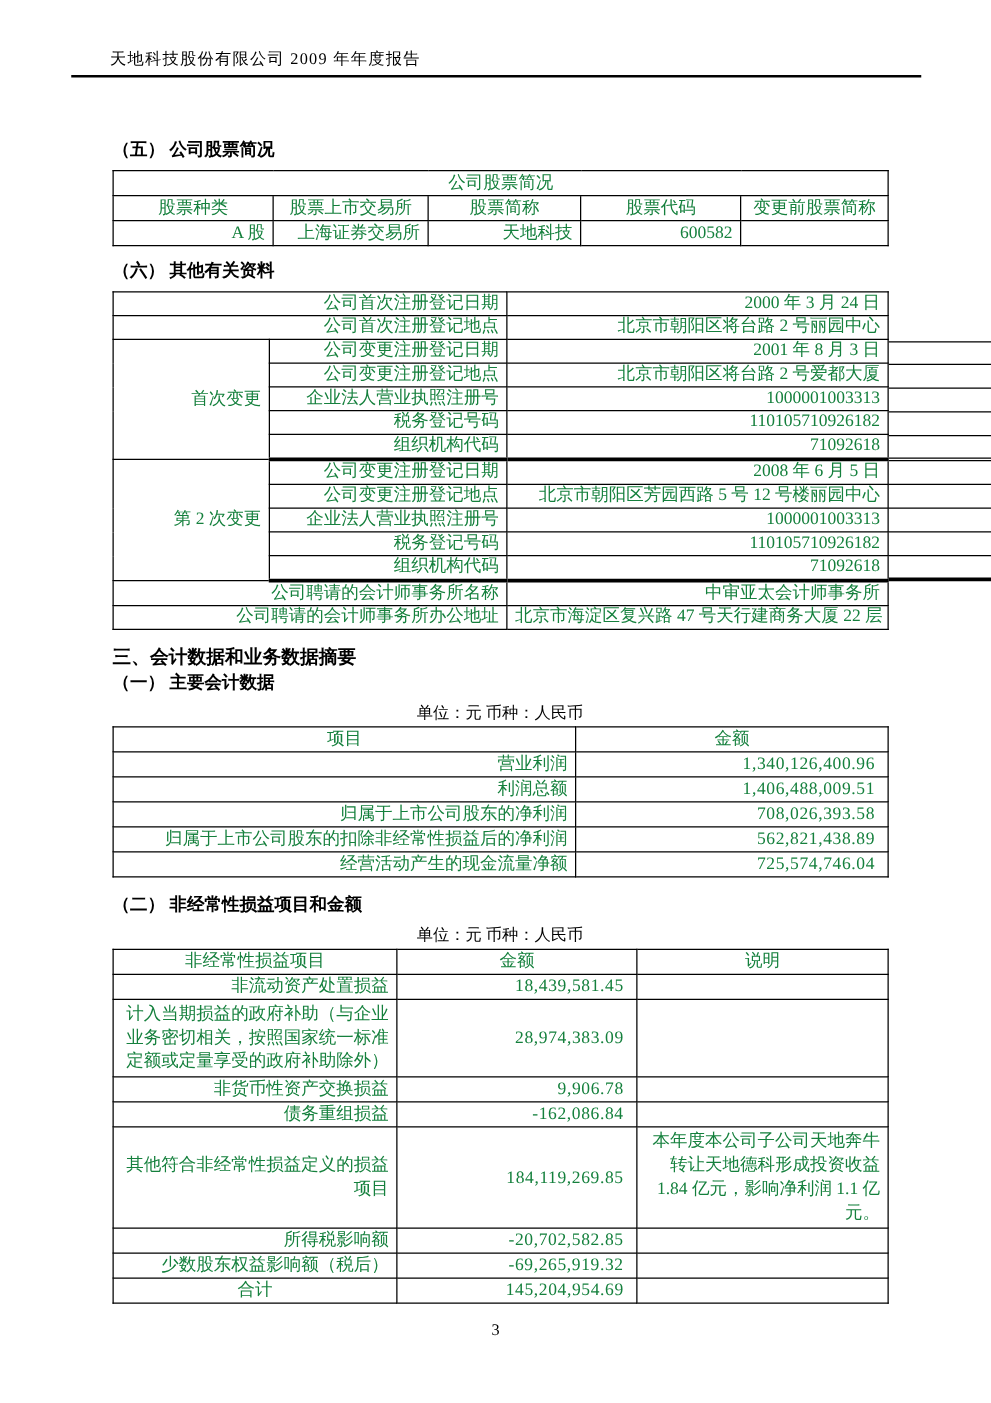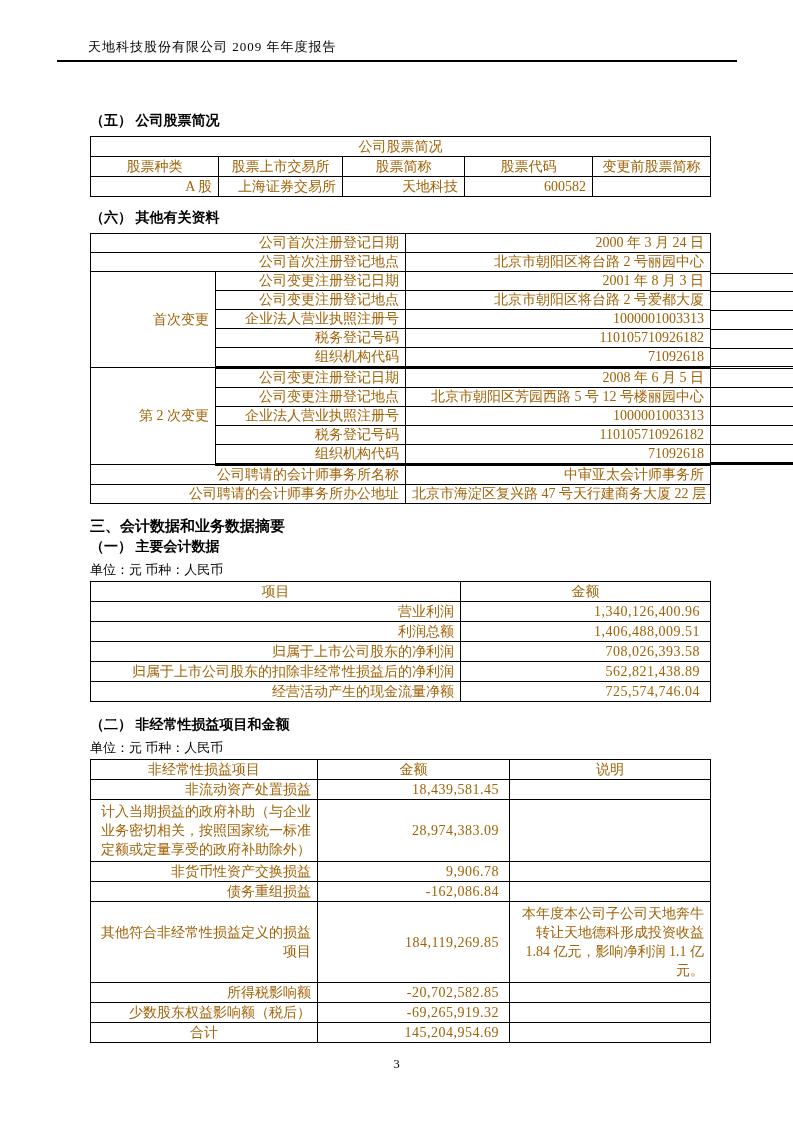--- a/index.html
+++ b/index.html
@@ -17,22 +17,22 @@
   }
   .header-rule{
     position:absolute;left:57px;top:60px;width:680px;height:0;
     border-top:2px solid #000;
   }
   .content{position:absolute;left:90px;top:112px;width:620px;}
   .h-sub{font-size:14px;line-height:18px;margin:0 0 6px 0;font-weight:bold;}
   .h-sec{font-size:15px;line-height:20px;margin:12px 0 0 0;font-weight:bold;}
   .mt12{margin-top:12px;}
   .mt14{margin-top:14px;}
-  .unit-line{font-size:13px;line-height:15px;text-align:left;margin:2px 0 4px 0;}
-  table{border-collapse:collapse;table-layout:fixed;width:620px;font-size:14px;color:#a16207;}
+  .unit-line{font-size:13px;line-height:15px;text-align:center;margin:2px 0 4px 0;}
+  table{border-collapse:collapse;table-layout:fixed;width:620px;font-size:14px;color:#15803d;}
   td,th{border:1px solid #000;height:18px;line-height:18px;padding:0 6px;
         overflow:hidden;font-weight:normal;white-space:nowrap;box-sizing:content-box;}
   .t1 td,.t1 th{height:19px;line-height:19px;}
   .t3 td,.t3 th{height:19px;line-height:19px;}
   .t4 td,.t4 th{height:19px;line-height:19px;}
   .c{text-align:center;}
   .l{text-align:right;}
   .r{text-align:right;padding-right:10px;letter-spacing:0.5px;}
   .wrap{white-space:normal;line-height:19px;padding:2px 6px;height:auto;}
   .thick td{border-bottom-width:3px;}

